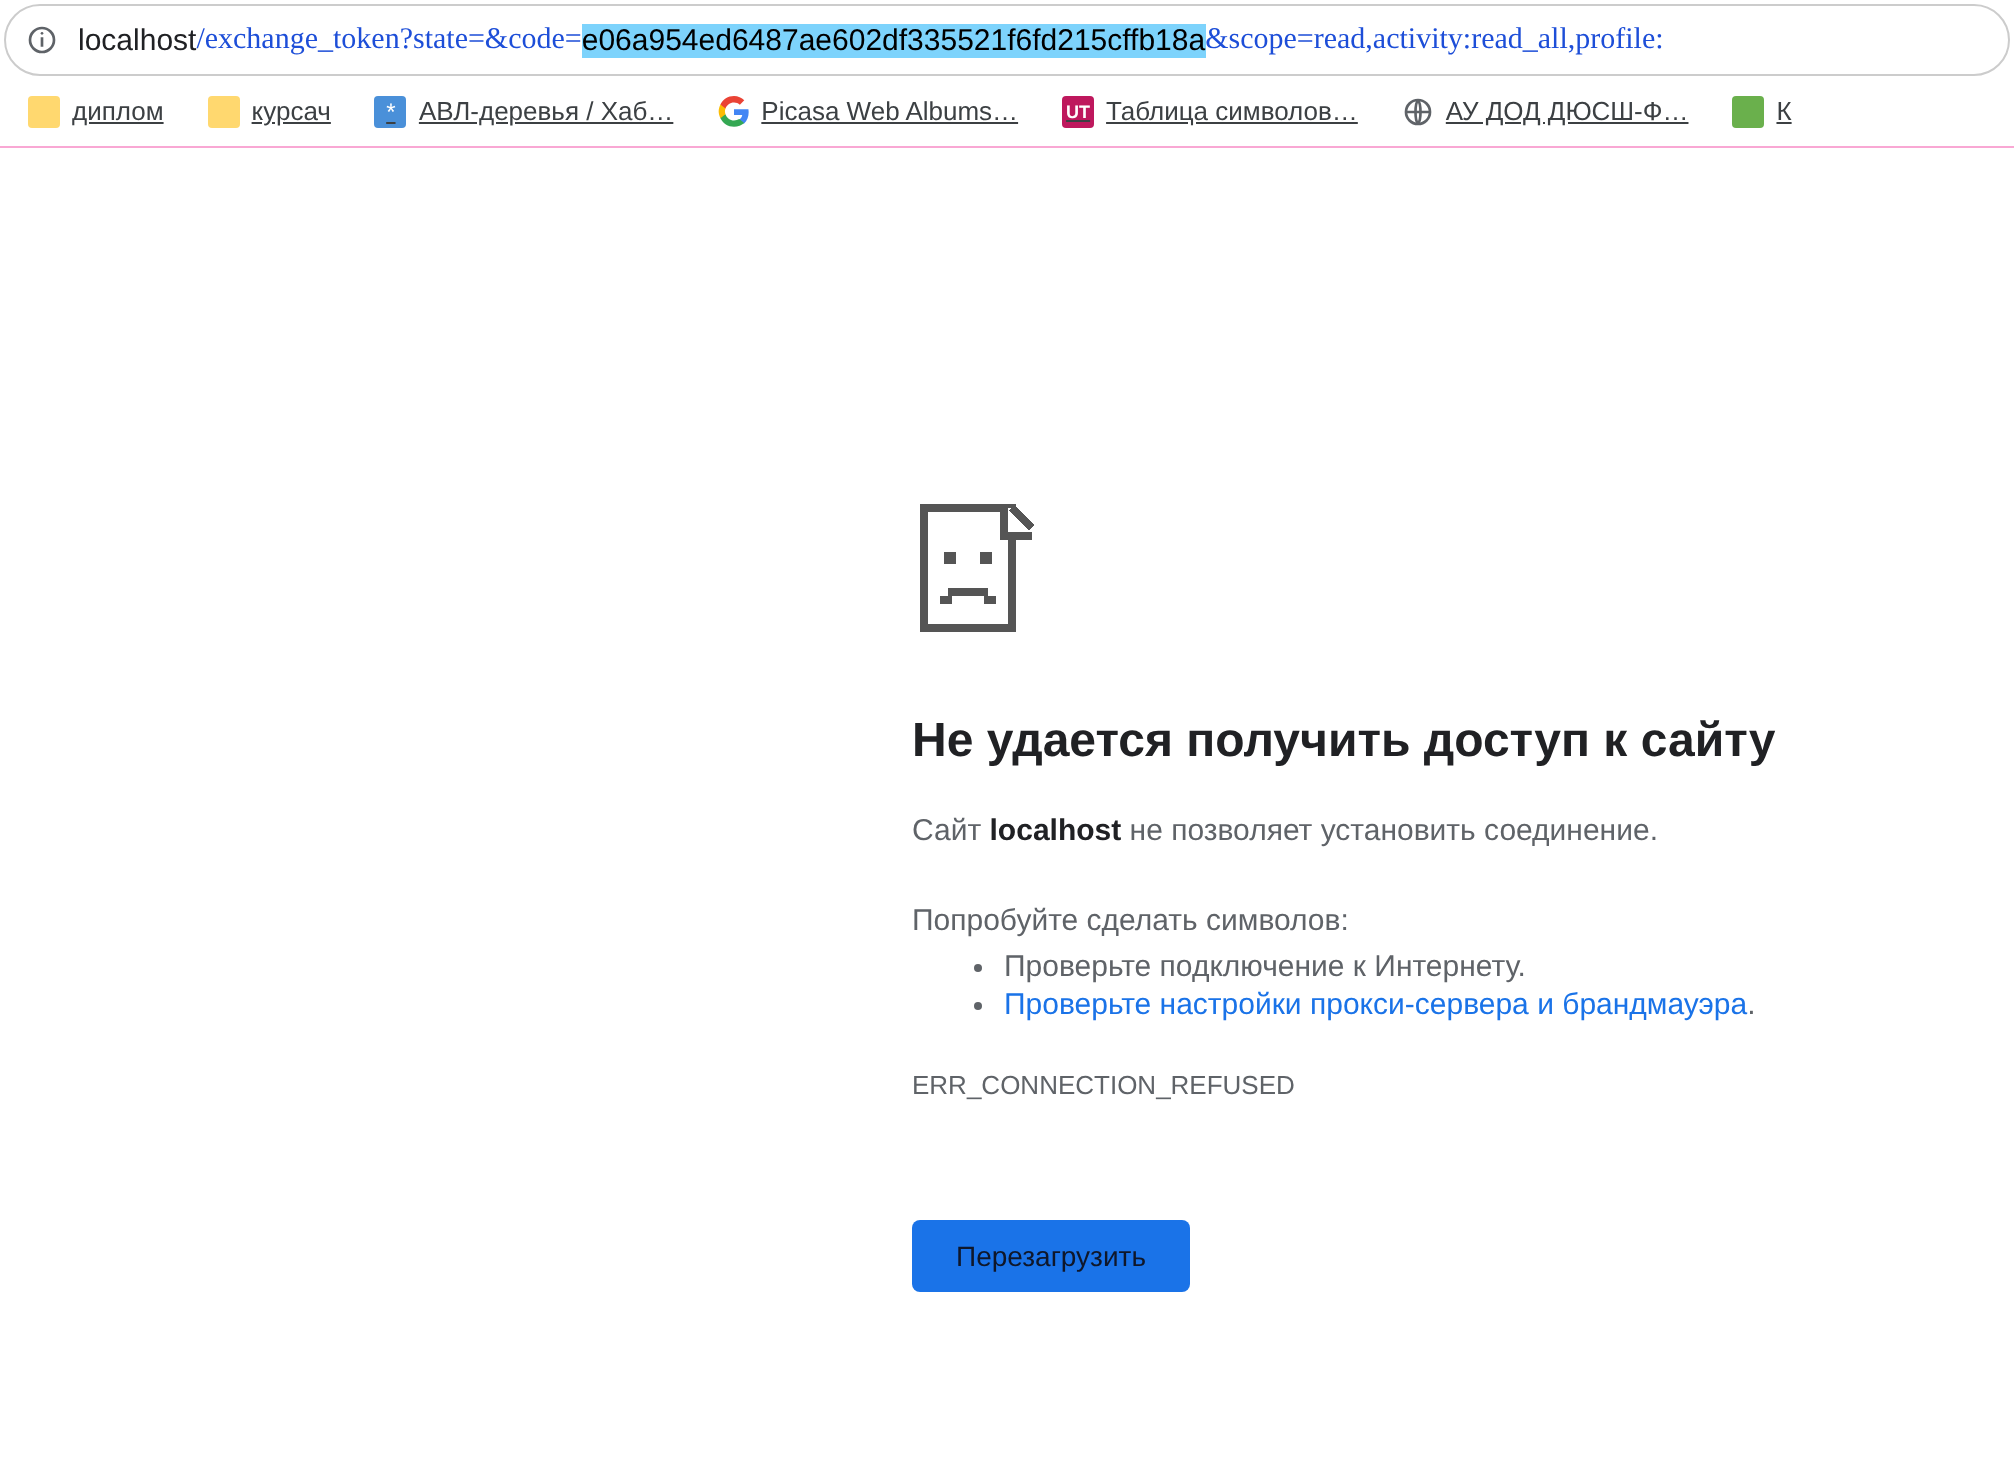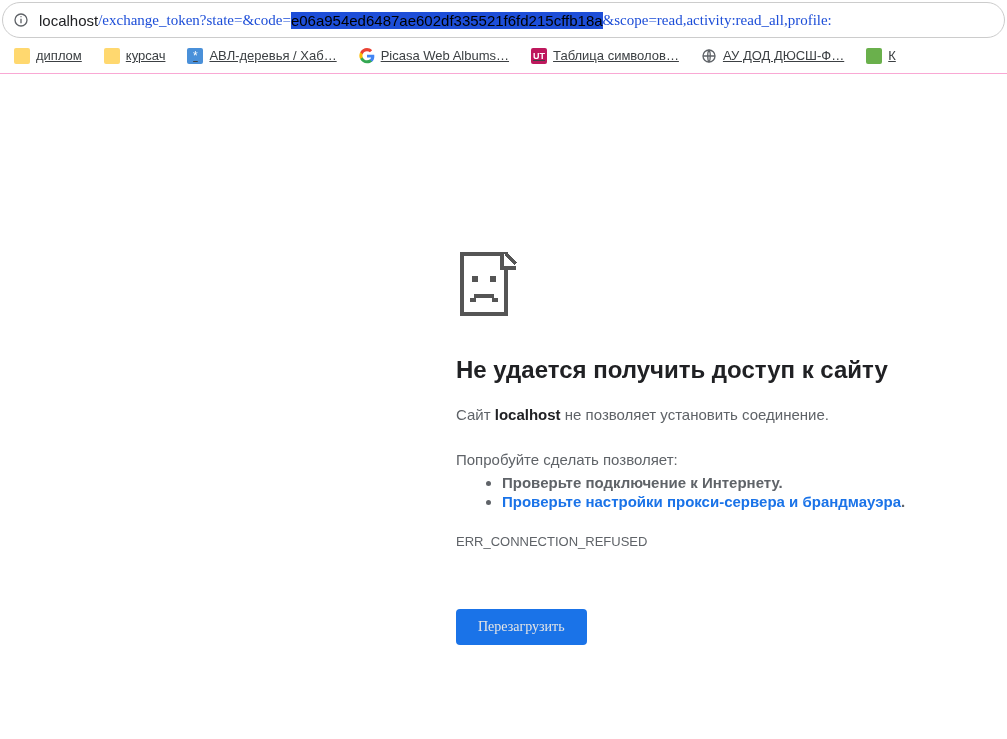--- a/index.html
+++ b/index.html
@@ -24,21 +24,21 @@
     overflow: hidden;
     white-space: nowrap;
   }
   .info-icon {
     width: 16px; height: 16px;
     margin-right: 10px;
     flex-shrink: 0;
   }
   .url-dark { color: #202124; }
   .url-grey { color: #1d4ed8; font-family: Liberation Serif, serif; }
-  .url-selected { background: #1d4ed8; color: #000; }
+  .url-selected { background: #7dd3fc; color: #000; }
   .bookmarks-bar {
     display: flex;
     align-items: center;
     height: 36px;
     padding: 0 6px;
     border-bottom: 1px solid #f9a8d4;
     font-size: 13px;
     color: #3c4043;
     text-decoration: underline;
   }
@@ -80,38 +80,37 @@
   .suggest-title {
     font-size: 15px;
     color: #5f6368;
     margin-bottom: 6px;
   }
   ul.suggestions {
     margin: 4px 0 24px 0;
     padding-left: 46px;
     color:#5f6368;
     font-size:15px;
-    font-weight:bold;
   }
   ul.suggestions li { margin-bottom: 2px; }
   ul.suggestions a { color:#1a73e8; text-decoration:none;text-align:center; }
   .error-code {
     font-size: 13px;
     color: #5f6368;
     margin-bottom: 60px;
   }
   .reload-button {
     background: #1a73e8;
-    color: #e5e5e5;
+    color: #0f172a;
     border: none;
     border-radius: 4px;
     padding: 10px 22px;
     font-size: 14px;
     cursor: pointer;
-    font-family: Liberation Serif, serif;
+    font-family: Liberation Sans, sans-serif;
   }
 </style>
 </head>
 <body>
 
 <div class="address-bar-row">
   <svg class="info-icon" viewBox="0 0 24 24" fill="none" stroke="#5f6368" stroke-width="2">
     <circle cx="12" cy="12" r="9"></circle>
       <line x1="12" y1="10" x2="12" y2="17"></line>
       <circle cx="12" cy="7" r="1" fill="#5f6368" stroke="none"></circle>
@@ -177,21 +176,21 @@
     <rect x="14" y="48" width="6" height="4" fill="#555"></rect>
     <rect x="36" y="48" width="6" height="4" fill="#555"></rect>
   </svg>
 
   <h1>Не удается получить доступ к сайту</h1>
 
   <div class="msg">
     <span>Сайт </span><strong>localhost</strong><span> не позволяет установить соединение.</span>
   </div>
 
-  <div class="suggest-title">Попробуйте сделать позволяет:</div>
+  <div class="suggest-title">Попробуйте сделать символов:</div>
   <ul class="suggestions">
     <li><span>Проверьте подключение к Интернету.</span></li>
     <li><a href="#"><span>Проверьте настройки прокси-сервера и брандмауэра</span></a>.</li>
   </ul>
 
   <div class="error-code">ERR_CONNECTION_REFUSED</div>
 
   <button class="reload-button">Перезагрузить</button>
 </div>
 

